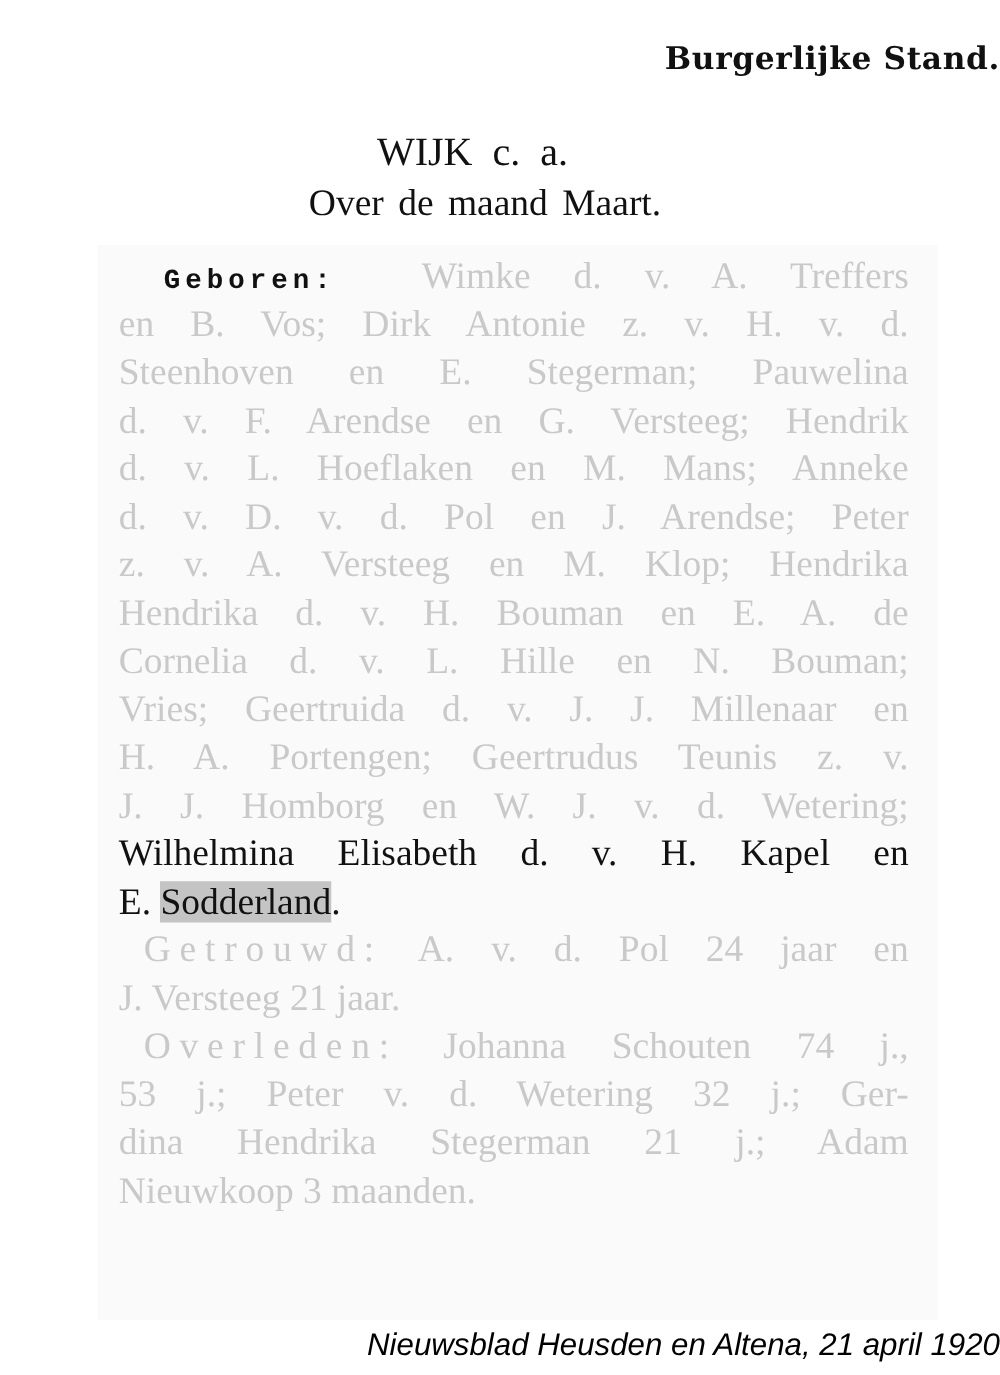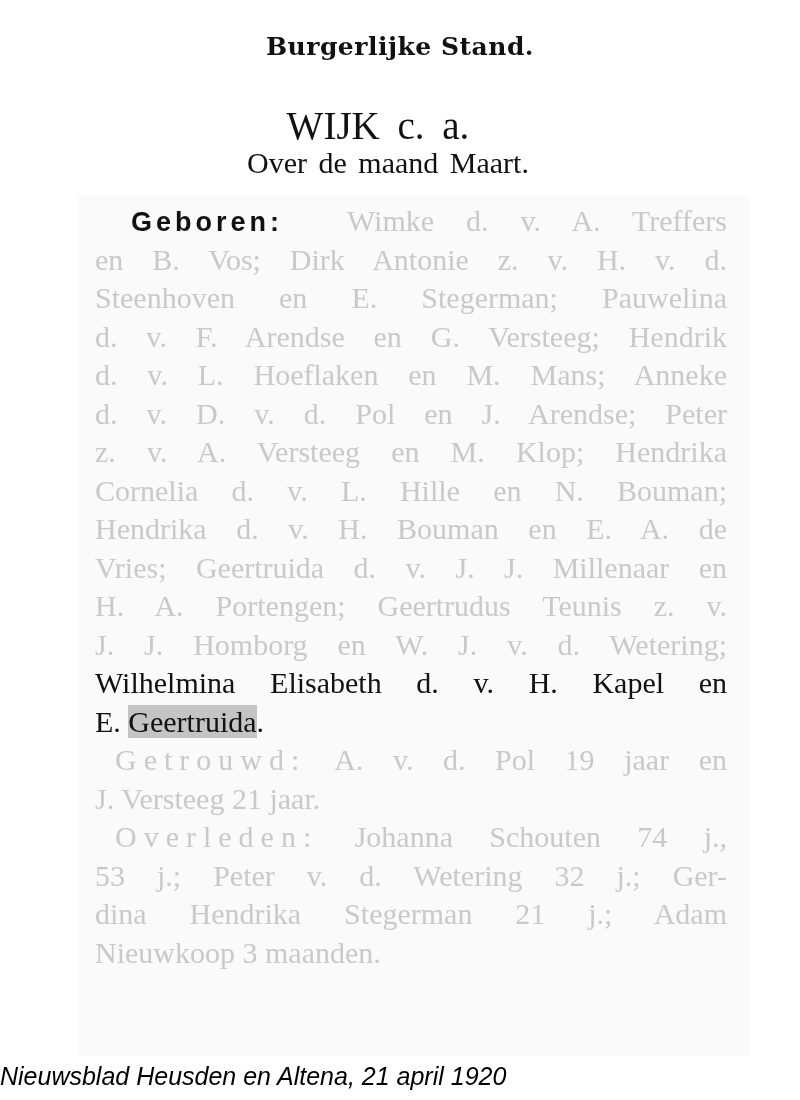--- a/index.html
+++ b/index.html
@@ -12,35 +12,35 @@
       height: 1100px;
       position: relative;
       overflow: hidden;
       font-family: "DejaVu Serif", "Liberation Serif", serif;
     }
     .title {
       position: absolute;
       top: 32px;
       left: 0;
       width: 800px;
-      text-align: center;
+      text-align: right;
       font-family: "DejaVu Serif", serif;
       font-weight: bold;
       font-size: 25px;
       letter-spacing: 0.5px;
       color: #111;
     }
     .place {
       position: absolute;
       top: 103px;
       left: 0;
       width: 756px;
       text-align: center;
       font-family: "Liberation Serif", serif;
-      font-size: 39px;
+      font-size: 32px;
       color: #111;
       word-spacing: 8px;
     }
     .period {
       position: absolute;
       top: 146px;
       left: 0;
       width: 776px;
       text-align: center;
       font-family: "Liberation Serif", serif;
@@ -68,41 +68,41 @@
     .line {
       display: block;
       text-align: justify;
       text-align-last: justify;
       white-space: nowrap;
       height: 38.5px;
       overflow: visible;
     }
     .line.last { text-align-last: left; }
     .line .lead {
-      font-family: Liberation Sans, sans-serif;
+      font-family: Liberation Mono, monospace;
       font-weight: bold;
       letter-spacing: 4px;
-      font-size: 27px;
+      font-size: 22px;
       color: #111;
       margin-left: 36px;
     }
     .line .sp-lead {
       letter-spacing: 7px;
       margin-left: 20px;
     }
     .dark { color: #111; }
     .hl {
       background: #c4c4c4;
     }
     .caption {
       position: absolute;
       top: 1062px;
       left: 0;
       width: 800px;
-      text-align: left;
+      text-align: right;
       font-family: "Liberation Sans", sans-serif;
       font-style: italic;
       font-size: 25px;
       color: #000;
     }
   </style>
 </head>
 <body>
 
 <div class="title">Burgerlijke Stand.</div>
@@ -113,30 +113,30 @@
 
 <div class="col" style="top:202px;">
 
   <span class="line"><span class="lead">Geboren:</span>&nbsp;&nbsp;<span>Wimke d. v. A. Treffers</span></span>
   <span class="line">en B. Vos; Dirk Antonie z. v. H. v. d.</span>
   <span class="line">Steenhoven en E. Stegerman; Pauwelina</span>
   <span class="line">d. v. F. Arendse en G. Versteeg; Hendrik</span>
   <span class="line">d. v. L. Hoeflaken en M. Mans; Anneke</span>
   <span class="line">d. v. D. v. d. Pol en J. Arendse; Peter</span>
   <span class="line">z. v. A. Versteeg en M. Klop; Hendrika</span>
+  <span class="line">Hendrika d. v. H. Bouman en E. A. de</span>
   <span class="line">Cornelia d. v. L. Hille en N. Bouman;</span>
-  <span class="line">Hendrika d. v. H. Bouman en E. A. de</span>
   <span class="line">Vries; Geertruida d. v. J. J. Millenaar en</span>
   <span class="line">H. A. Portengen; Geertrudus Teunis z. v.</span>
   <span class="line">J. J. Homborg en W. J. v. d. Wetering;</span>
 
   <span class="line dark">Wilhelmina Elisabeth d. v. H. Kapel en</span>
-  <span class="line last dark"><span>E. </span><span class="hl">Geertruida</span><span>.</span></span>
+  <span class="line last dark"><span>E. </span><span class="hl">Sodderland</span><span>.</span></span>
 
-  <span class="line"><span class="sp-lead">Getrouwd:</span> <span>A. v. d. Pol 19 jaar en</span></span>
+  <span class="line"><span class="sp-lead">Getrouwd:</span> <span>A. v. d. Pol 24 jaar en</span></span>
   <span class="line last">J. Versteeg 21 jaar.</span>
 
   <span class="line"><span class="sp-lead">Overleden:</span> <span>Johanna Schouten 74 j.,</span></span>
   <span class="line">53 j.; Peter v. d. Wetering 32 j.; Ger-</span>
   <span class="line">dina Hendrika Stegerman 21 j.; Adam</span>
   <span class="line last">Nieuwkoop 3 maanden.</span>
 </div>
 
 <div class="caption">Nieuwsblad Heusden en Altena, 21 april 1920</div>
 

